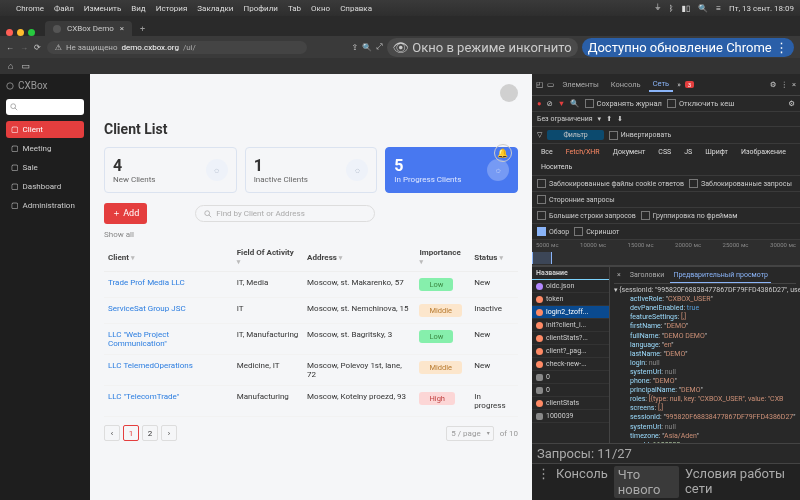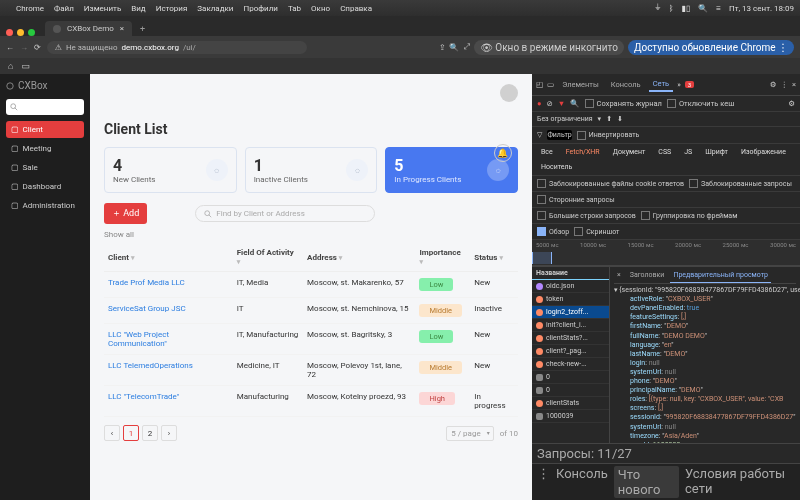--- a/index.html
+++ b/index.html
@@ -10,21 +10,21 @@
 .menubar .right { margin-left: auto; display: flex; gap: 8px; align-items: center; }
 .menubar .apple { font-size: 10px; }
 
 
 .tabs { height: 20px; background: #2a2a2a; display: flex; align-items: flex-end; padding: 0 6px; gap: 2px; }
 .tab { background: #3a3a3a; border-radius: 4px 4px 0 0; padding: 3px 8px; font-size: 8px; display: flex; align-items: center; gap: 6px; }
 .tab .dot { width: 8px; height: 8px; border-radius: 50%; background: #555; }
 .urlbar { height: 22px; background: #3a3a3a; display: flex; align-items: center; padding: 0 6px; gap: 6px; font-size: 8px; }
 .url { flex: 0 0 260px; background: #444; border-radius: 10px; padding: 2px 8px; display: flex; align-items: center; gap: 4px; }
 .urlright { margin-left: auto; display: flex; gap: 4px; align-items: center; }
-.pill { background: #4a4a4a; border-radius: 10px; padding: 2px 6px; font-size: 10px; }
+.pill { background: #4a4a4a; border-radius: 10px; padding: 2px 6px; font-size: 13px; }
 .pill.blue { background: #2a5fa8; color: #fff; }
 .bookbar { height: 16px; background: #333; display: flex; align-items: center; padding: 0 8px; gap: 8px; }
 
 
 .workspace { display: flex; height: 426px; }
 
 
 .app-side { width: 90px; background: #1e1e1e; padding: 6px; font-size: 8px; }
 .logo { display: flex; align-items: center; gap: 4px; color: #999; margin-bottom: 8px; font-size: 10px; }
 .search { width: 100%; background: #fff; border-radius: 3px; height: 16px; margin-bottom: 6px; display: flex; align-items: center; padding: 0 4px; color: #999; }
@@ -68,21 +68,21 @@
 .psel::after { content: "▾"; position: absolute; right: 3px; font-size: 6px; }
 
 
 .devtools { width: 268px; background: #282828; font-size: 7.5px; color: #ccc; display: flex; flex-direction: column; }
 .dt-tabs { display: flex; gap: 4px; padding: 3px 4px; border-bottom: 1px solid #444; align-items: center; }
 .dt-tab { padding: 2px 4px; color: #aaa; cursor: pointer; }
 .dt-tab.active { color: #8ab4f8; border-bottom: 2px solid #8ab4f8; }
 .dt-badge { background: #e43e3e; color: #fff; border-radius: 2px; padding: 0 3px; font-size: 6px; }
 .dt-row { display: flex; gap: 5px; padding: 3px 5px; border-bottom: 1px solid #3a3a3a; align-items: center; flex-wrap: wrap; }
 .dt-row.small { font-size: 7px; }
-.dt-filter { background: #000000; border-radius: 2px; padding: 1px 0; }
+.dt-filter { background: #0c4a6e; border-radius: 2px; padding: 1px 16px; }
 .chk { display: inline-flex; align-items: center; gap: 3px; }
 .chk::before { content: ""; width: 7px; height: 7px; border: 1px solid #777; display: inline-block; }
 .chk.on::before { background: #8ab4f8; border-color: #8ab4f8; }
 .type-pill { padding: 1px 4px; border-radius: 2px; color: #ddd; cursor: pointer; }
 .type-pill.active { color: #ff8a65; }
 
 .waterfall { height: 26px; background: #2e2e2e; border-bottom: 1px solid #444; position: relative; }
 .wf-ticks { display: flex; justify-content: space-between; padding: 1px 4px; font-size: 6px; color: #888; }
 .wf-zone { position: absolute; left: 0; top: 12px; width: 20px; height: 12px; background: rgba(120,170,255,.2); border-left: 1px solid #8ab4f8; border-right: 1px solid #8ab4f8; }
 

